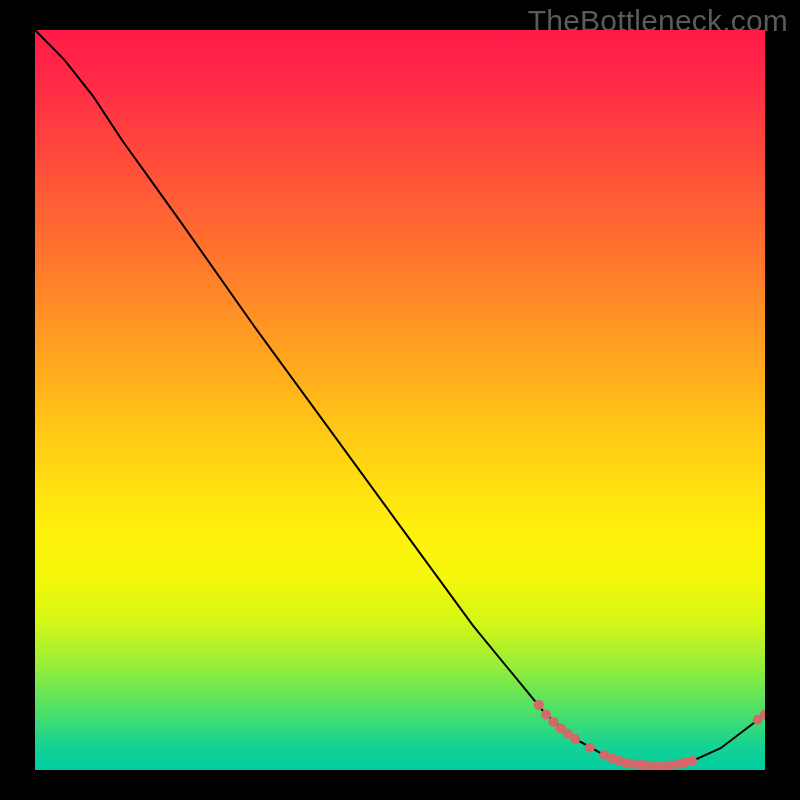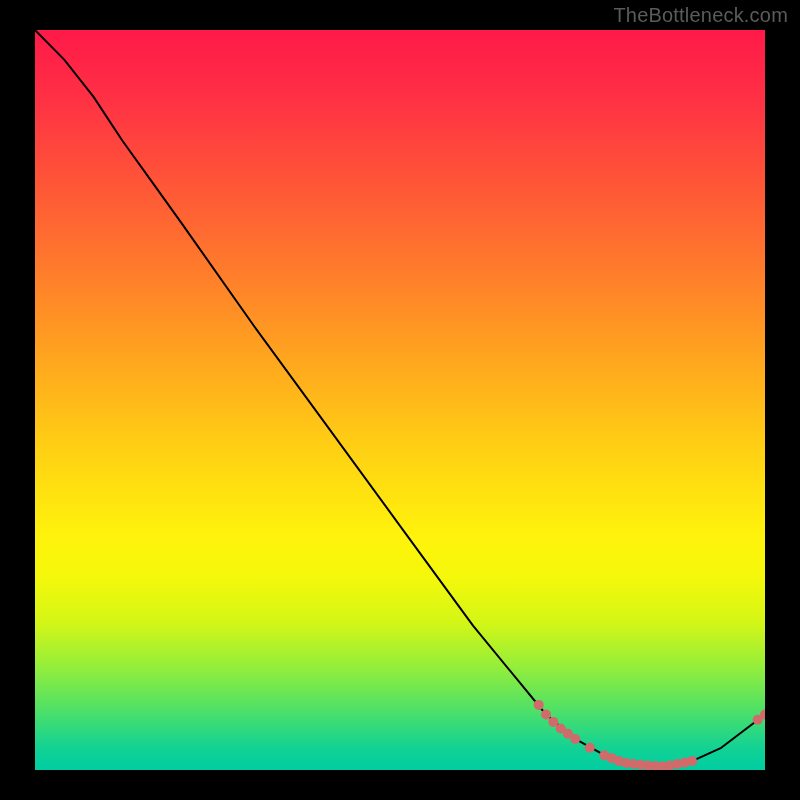--- a/index.html
+++ b/index.html
@@ -13,21 +13,21 @@
   .frame {
     position: relative;
     width: 800px;
     height: 800px;
   }
   .watermark {
     position: absolute;
     top: 4px;
     right: 12px;
     color: #5b5b5b;
-    font-size: 20px;
+    font-size: 30px;
     font-weight: 400;
     letter-spacing: 0.2px;
   }
   .plot-area {
     position: absolute;
     left: 35px;
     top: 30px;
     width: 730px;
     height: 740px;
     

